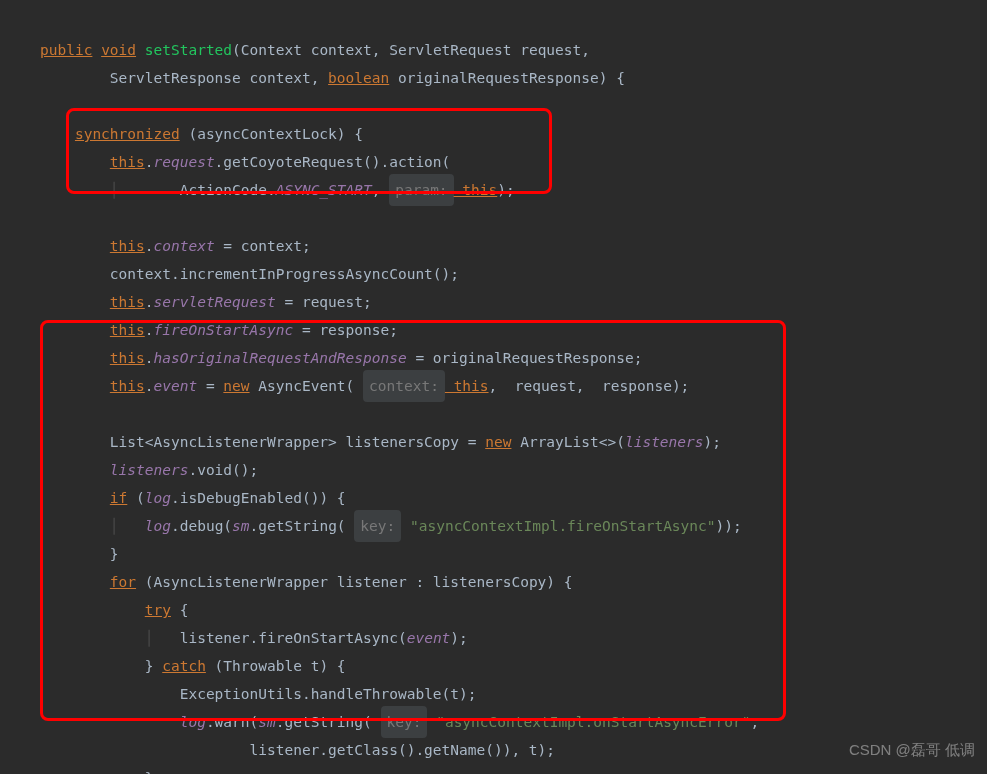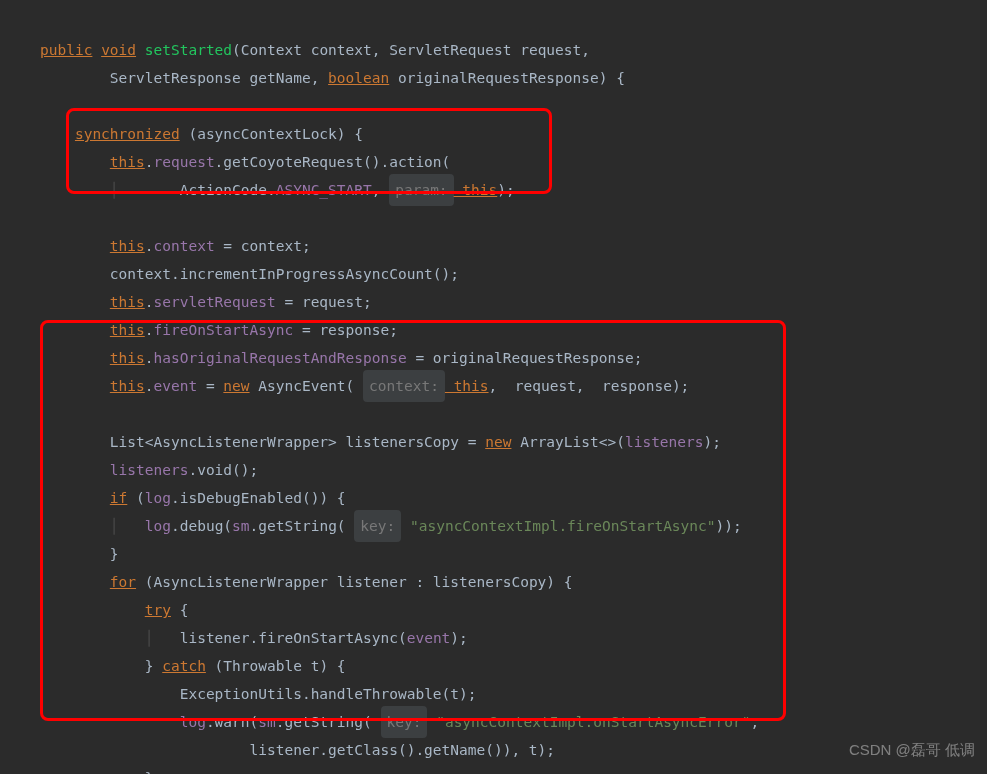--- a/index.html
+++ b/index.html
@@ -14,23 +14,23 @@
     height: 774px;
     overflow: hidden;
     position: relative;
   }
   .code {
     padding: 8px 0 0 40px;
     white-space: pre;
   }
   .kw { color: #cc7832; text-decoration: underline; }
   .method-def { color: #22c55e; }
-  .field { color: #9876aa; }
+  .field { color: #9876aa; font-style: italic; }
   .string { color: #6a8759; }
-  .italic-field { color: #9876aa; }
+  .italic-field { color: #9876aa; font-style: italic; }
   .italic-method { color: #a9b7c6; }
   .hint {
     background: #3c3f41;
     color: #787878;
     padding: 8px 6px;
     border-radius: 4px;
     font-style: normal;
   }
   .guide { color: #4b4b4b; }
   .highlight-box {
@@ -49,21 +49,21 @@
     font-size: 15px;
     font-family: sans-serif;
     margin-left: 12px;
   }
 </style>
 </head>
 <body>
 
 <div class="code">
 <span><span class="kw">public</span> <span class="kw">void</span> <span class="method-def">setStarted</span><span>(Context context, ServletRequest request,</span></span>
-<span>        <span>ServletResponse getName, </span><span class="kw">boolean</span><span> originalRequestResponse) {</span></span>
+<span>        <span>ServletResponse context, </span><span class="kw">boolean</span><span> originalRequestResponse) {</span></span>
 
 <span>    <span class="kw">synchronized</span><span> (asyncContextLock) {</span></span>
 <span>        <span class="kw">this</span><span>.</span><span class="field">request</span><span>.getCoyoteRequest().action(</span></span>
 <span>        <span class="guide">│</span>       <span>ActionCode.</span><span class="italic-field">ASYNC_START</span><span>, </span><span class="hint">param:</span><span class="kw"> this</span><span>);</span></span>
 
 <span>        <span class="kw">this</span><span>.</span><span class="field">context</span><span> = context;</span></span>
 <span>        <span>context.incrementInProgressAsyncCount();</span></span>
 <span>        <span class="kw">this</span><span>.</span><span class="field">servletRequest</span><span> = request;</span></span>
 <span>        <span class="kw">this</span><span>.</span><span class="field">fireOnStartAsync</span><span> = response;</span></span>
 <span>        <span class="kw">this</span><span>.</span><span class="field">hasOriginalRequestAndResponse</span><span> = originalRequestResponse;</span></span>

